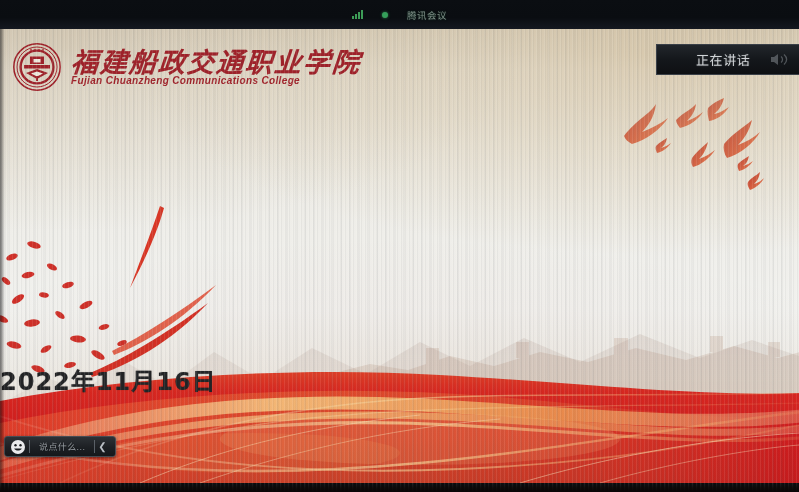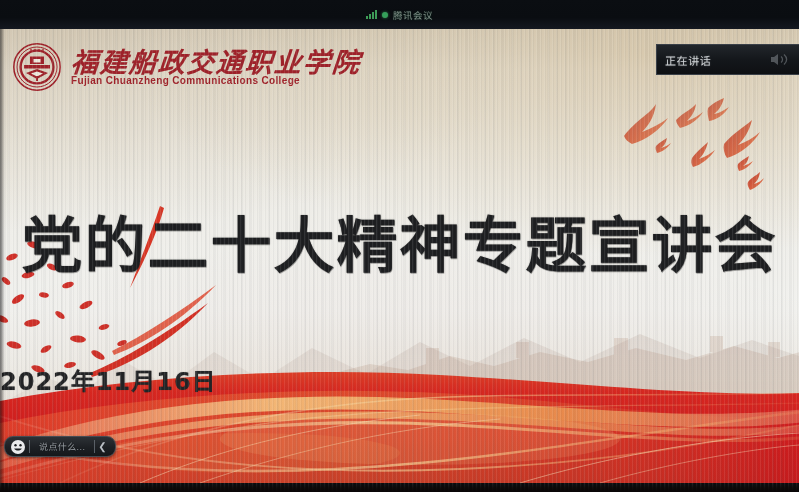--- a/index.html
+++ b/index.html
@@ -5,21 +5,21 @@
 <style>
   html,body{margin:0;padding:0;background:#000;}
   body{width:799px;height:492px;overflow:hidden;
        font-family:"Liberation Sans","DejaVu Sans",sans-serif;}
 
   #stage{position:relative;width:799px;height:492px;overflow:hidden;background:#05070a;}
 
   
   .topbar{position:absolute;left:0;top:0;width:799px;height:29px;
           background:linear-gradient(180deg,#0b0e12 0%,#0a0d11 60%,#141820 100%);
-          display:flex;align-items:center;justify-content:center;gap:5px;z-index:40;}
+          display:flex;align-items:center;justify-content:center;gap:19px;z-index:40;}
   .sig{display:flex;align-items:flex-end;gap:1px;height:9px;}
   .sig i{display:block;width:2px;background:#3d9c57;border-radius:0;}
   .sig i:nth-child(1){height:3px;} .sig i:nth-child(2){height:5px;}
   .sig i:nth-child(3){height:7px;} .sig i:nth-child(4){height:9px;}
   .greendot{width:6px;height:6px;border-radius:50%;background:#35a05a;
             box-shadow:0 0 3px rgba(60,200,110,.6);}
   .tm-label{color:#7f8c86;font-size:9.5px;letter-spacing:.5px;
             text-shadow:0 0 2px rgba(0,120,60,.35);}
 
   
@@ -52,50 +52,50 @@
   .band{position:absolute;left:0;bottom:0;width:799px;height:130px;z-index:10;}
 
   
   .hdr{position:absolute;left:12px;top:14px;display:flex;align-items:center;gap:9px;z-index:20;}
   .seal{width:50px;height:50px;flex:0 0 auto;}
   .hdr-txt{display:flex;flex-direction:column;line-height:1;}
   .hdr-cn{font-size:27px;color:#9d1b23;letter-spacing:2px;
           font-family:"DejaVu Serif","Liberation Serif",serif;font-weight:700;
           font-style:italic;text-shadow:.4px .4px 0 rgba(140,25,30,.4);
           transform:skewX(-5deg);}
-  .hdr-en{margin-top:0;font-size:10px;color:#9d1b23;font-weight:700;letter-spacing:.35px;}
+  .hdr-en{margin-top:0;font-size:10px;color:#9d1b23;font-weight:700;letter-spacing:.35px;font-style:italic;}
 
   
   .speak{position:absolute;right:0px;top:44px;width:143px;height:31px;z-index:35;
          background:linear-gradient(180deg,#22262b 0%,#14171b 50%,#0e1013 100%);
          border:1px solid #3a4048;border-right:none;
          display:flex;align-items:center;padding:0 8px;box-sizing:border-box;}
-  .speak-label{color:#cfd3d6;font-size:11px;letter-spacing:.6px;
-               text-shadow:0 0 2px rgba(255,255,255,.25);}
+  .speak-label{color:#cfd3d6;font-size:13px;letter-spacing:.6px;
+               text-shadow:0 0 2px rgba(255,255,255,.25);margin-left:31px;}
   .speak-ico{margin-left:auto;opacity:.45;}
 
   
   .title{position:absolute;left:0;top:168px;width:799px;text-align:center;z-index:22;
          font-family:"DejaVu Sans","Liberation Sans",sans-serif;
          font-size:61px;font-weight:700;color:#17181a;letter-spacing:2px;
          text-shadow:0 0 1.2px rgba(0,0,0,.55), .5px .5px 0 rgba(40,40,40,.35);}
   .sub1{position:absolute;left:0;top:296px;width:799px;text-align:center;z-index:22;
         font-size:24px;font-weight:700;color:#1c1d1f;letter-spacing:2px;
         font-family:"DejaVu Sans","Liberation Sans",sans-serif;
         text-shadow:0 0 1px rgba(0,0,0,.45);}
   .sub2{position:absolute;left:0;top:334px;width:799px;text-align:left;z-index:22;
         font-size:24px;font-weight:700;color:#1c1d1f;letter-spacing:1px;
         font-family:"DejaVu Sans","Liberation Sans",sans-serif;
         text-shadow:0 0 1px rgba(0,0,0,.45);}
 
   
   .chatbar{position:absolute;left:4px;bottom:35px;height:21px;z-index:38;
            display:flex;align-items:center;
            background:linear-gradient(180deg,#2d3136 0%,#1d2024 55%,#15181b 100%);
-           border:1px solid #464c53;border-radius:9px;padding:0 2px;box-sizing:border-box;
+           border:1px solid #464c53;border-radius:3px;padding:0 2px;box-sizing:border-box;
            box-shadow:0 1px 3px rgba(0,0,0,.5);}
   .chat-emoji{width:16px;height:16px;margin:0 3px;}
   .chat-div{width:1px;height:13px;background:#5a6067;}
   .chat-ph{color:#9aa0a6;font-size:9px;padding:0 9px;letter-spacing:.4px;
            text-shadow:0 0 1px rgba(0,0,0,.8);white-space:nowrap;}
   .chat-arrow{color:#b9bec4;font-size:10px;padding:0 6px 0 3px;line-height:1;}
 
   .botedge{position:absolute;left:0;bottom:0;width:799px;height:9px;z-index:39;
            background:linear-gradient(180deg,rgba(10,6,4,0) 0%,rgba(12,7,5,.75) 55%,#090607 100%);}
   .leftedge{position:absolute;left:0;top:28px;width:5px;height:455px;z-index:39;
@@ -267,21 +267,20 @@
         <g fill="#9d1b23" font-size="3" font-family="DejaVu Serif,serif">
           <text x="25" y="9" text-anchor="middle">★ ★ ★ ★</text>
         </g>
       </svg>
       <div class="hdr-txt">
         <div class="hdr-cn">福建船政交通职业学院</div>
         <div class="hdr-en">Fujian Chuanzheng Communications College</div>
       </div>
     </div>
 
-    <div class="title">党的二十大精神专题宣讲会</div>
     <div class="sub2">2022年11月16日</div>
 
     <div class="warmcast"></div>
   </div>
 
   <div class="speak">
     <span class="speak-label">正在讲话</span>
     <svg class="speak-ico" width="22" height="13" viewBox="0 0 22 13">
       <path d="M2,4 L5,4 L9,1 L9,12 L5,9 L2,9 Z" fill="#9aa0a6"></path>
       <path d="M12,3.5 C14,5 14,8 12,9.5" stroke="#9aa0a6" stroke-width="1.3" fill="none"></path>

